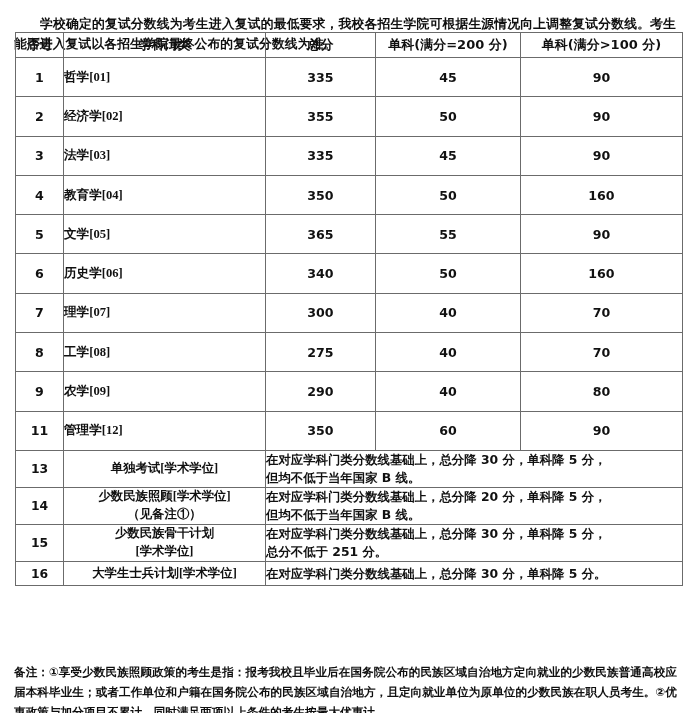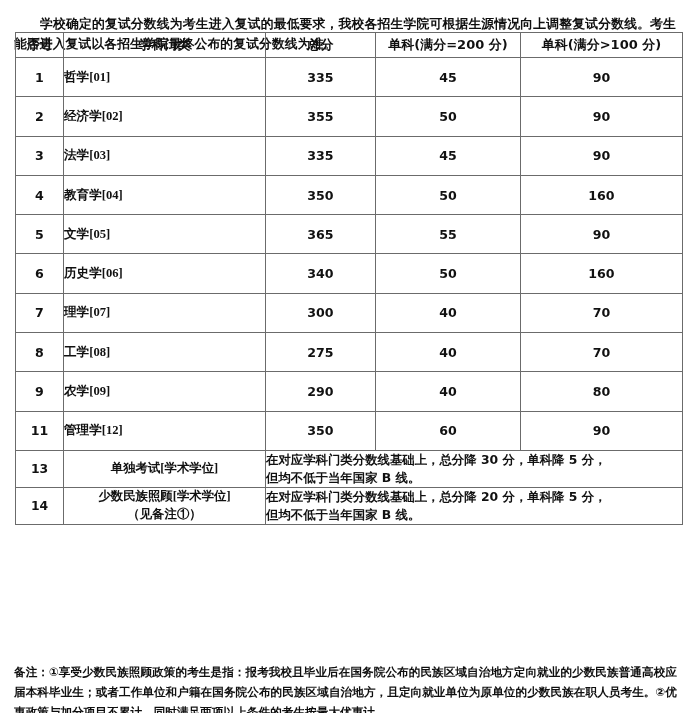--- a/index.html
+++ b/index.html
@@ -216,19 +216,39 @@
         <td class="col-no num">14</td>
         <td class="col-cat special-label">
           <span class="nowrap-line">少数民族照顾[学术学位]</span>
           <span class="nowrap-line">（见备注①）</span>
         </td>
         <td class="special-desc" colspan="3">
           <span class="nowrap-line">在对应学科门类分数线基础上，总分降 20 分，单科降 5 分，</span>
           <span class="nowrap-line">但均不低于当年国家 B 线。</span>
         </td>
       </tr>
+      <tr class="special-row">
+        <td class="col-no num">15</td>
+        <td class="col-cat special-label">
+          <span class="nowrap-line">少数民族骨干计划</span>
+          <span class="nowrap-line">[学术学位]</span>
+        </td>
+        <td class="special-desc" colspan="3">
+          <span class="nowrap-line">在对应学科门类分数线基础上，总分降 30 分，单科降 5 分，</span>
+          <span class="nowrap-line">总分不低于 251 分。</span>
+        </td>
+      </tr>
+      <tr class="special-row single">
+        <td class="col-no num">16</td>
+        <td class="col-cat special-label">
+          <span class="nowrap-line">大学生士兵计划[学术学位]</span>
+        </td>
+        <td class="special-desc" colspan="3">
+          <span class="nowrap-line">在对应学科门类分数线基础上，总分降 30 分，单科降 5 分。</span>
+        </td>
+      </tr>
 
     </tbody>
   </table>
 
   <p class="footnote">备注：①享受少数民族照顾政策的考生是指：报考我校且毕业后在国务院公布的民族区域自治地方定向就业的少数民族普通高校应届本科毕业生；或者工作单位和户籍在国务院公布的民族区域自治地方，且定向就业单位为原单位的少数民族在职人员考生。②优惠政策与加分项目不累计，同时满足两项以上条件的考生按最大优惠计。</p>
 
 </div>
 
 </body></html>

